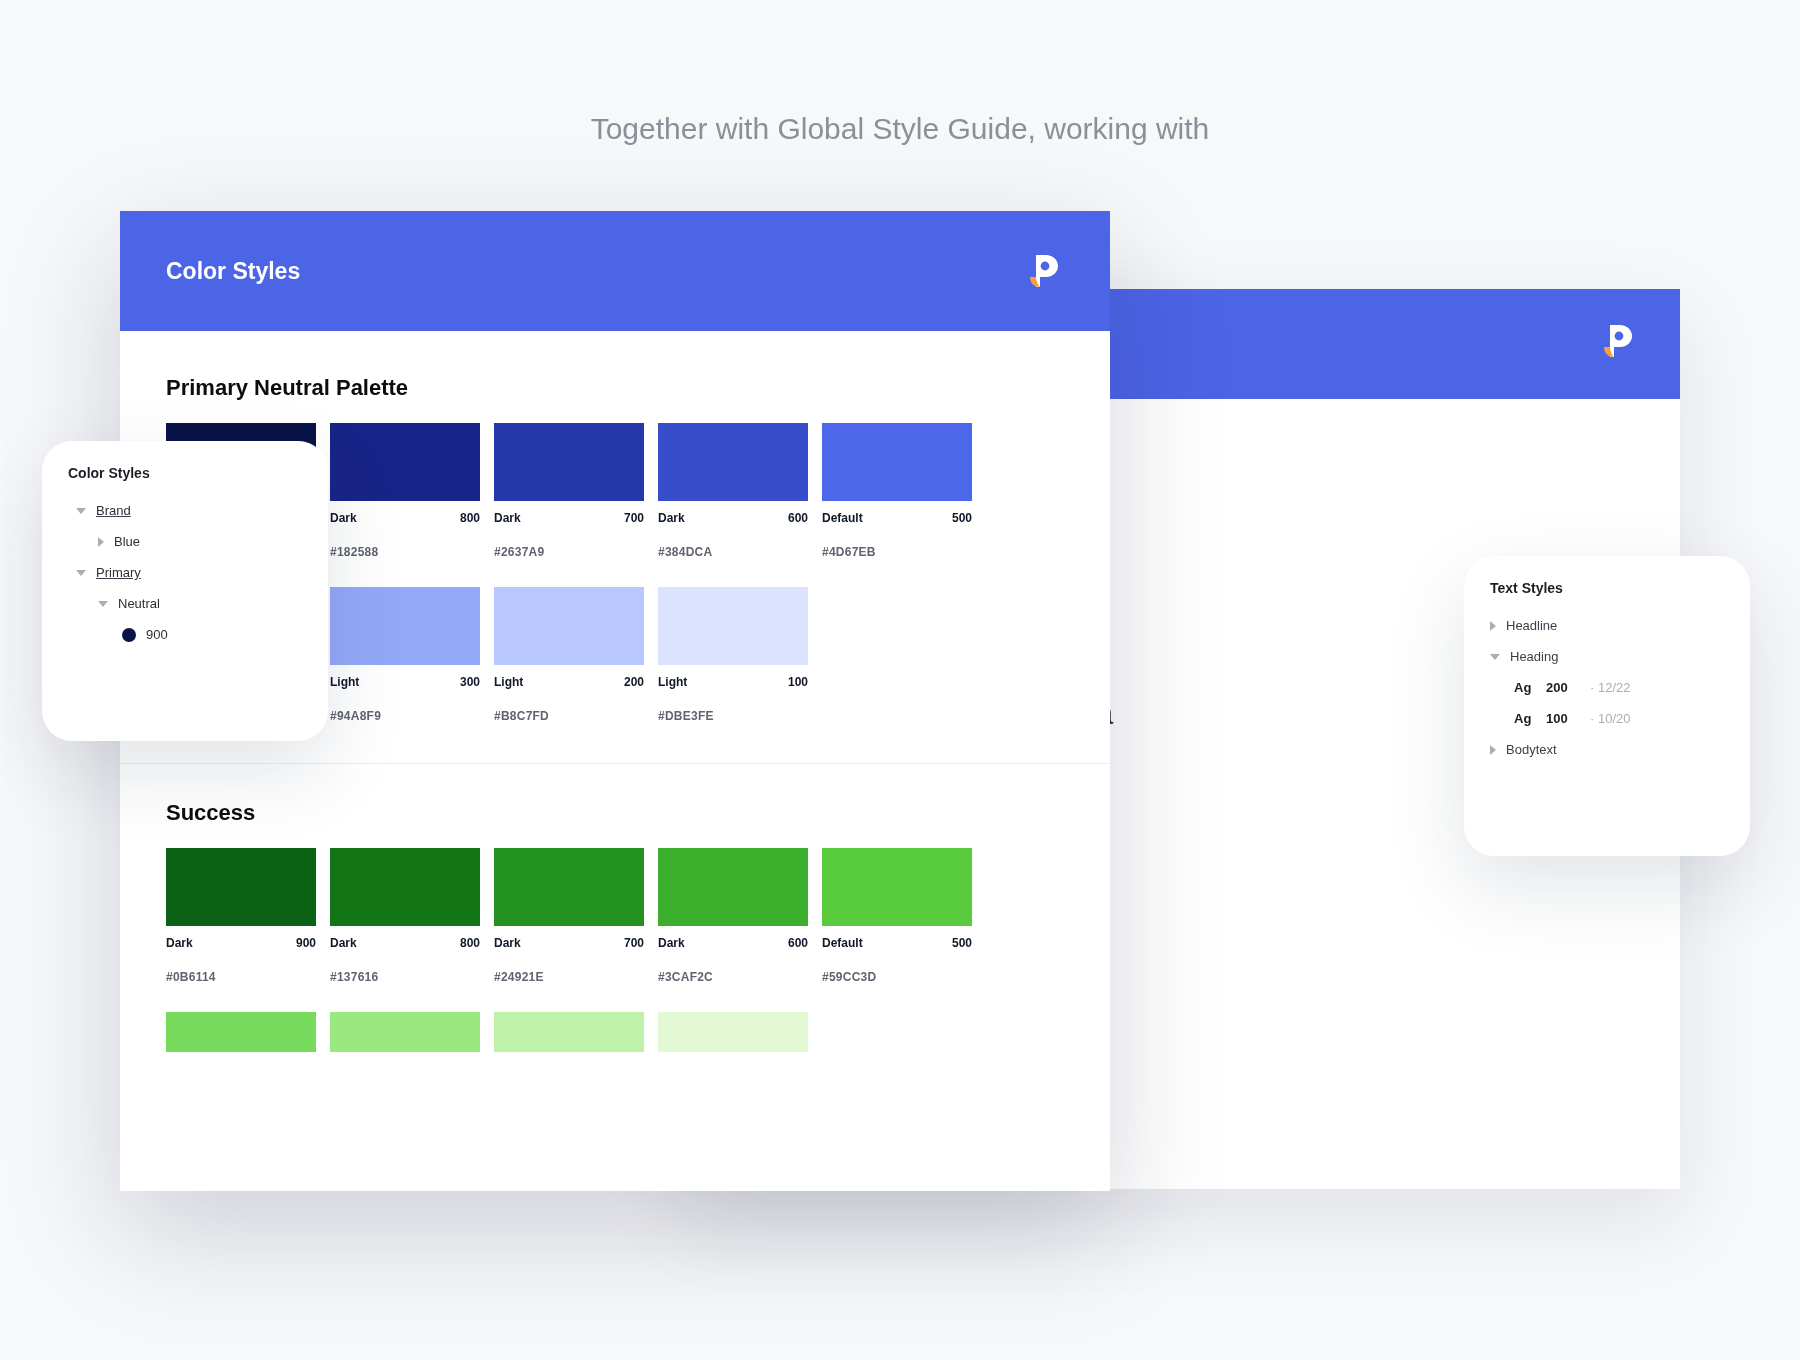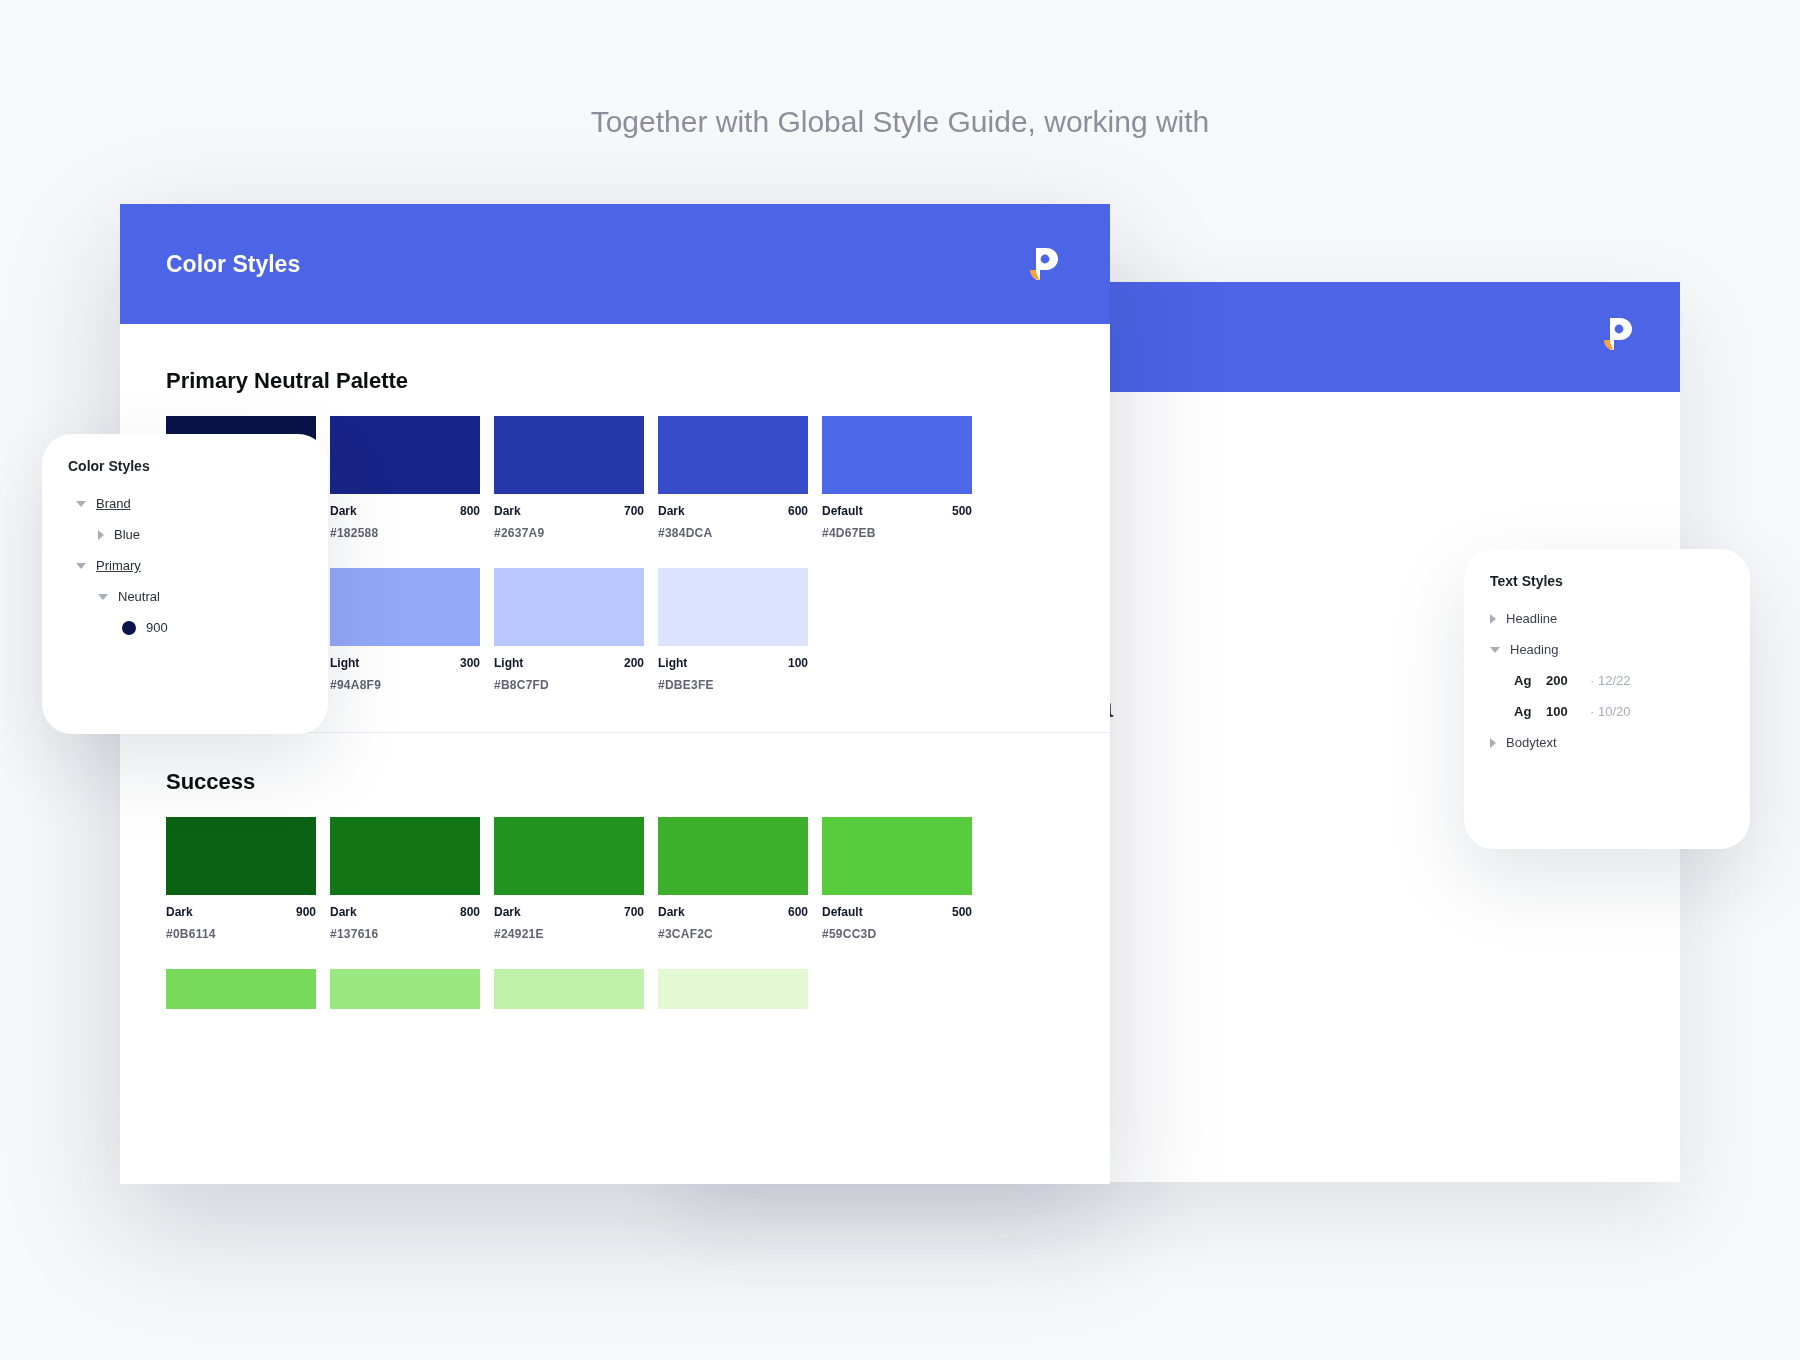--- a/index.html
+++ b/index.html
@@ -7,21 +7,21 @@
   body {
     background: #f7f8fa;
     font-family: -apple-system, BlinkMacSystemFont, "Segoe UI", Helvetica, Arial, sans-serif;
     color: #0e0f12;
     position: relative;
   }
 
   
   .hero { text-align: center; padding-top: 90px; }
   .hero-title { font-size: 66px; font-weight: 800; letter-spacing: -1px; color: #0c0d10; }
-  .hero-sub  { margin-top: 9px; font-size: 30px; line-height: 1.5; color: #8a8f99; font-weight: 500; }
+  .hero-sub  { margin-top: 16px; font-size: 30px; line-height: 1.5; color: #8a8f99; font-weight: 500; }
 
   
   .stage { position: relative; margin: 60px auto 0; width: 1560px; height: 980px; }
 
   
   .typo-card {
     position: absolute; top: 78px; left: 560px; width: 1000px; height: 900px;
     background: #fff; box-shadow: 0 30px 80px rgba(20,30,60,.10);
   }
   .typo-card .card-header { height: 110px; background: #4c64e6; position: relative; }
@@ -46,21 +46,21 @@
   }
   .card-header .title { font-size: 23px; font-weight: 700; }
   .color-body { padding: 44px 46px 0; }
   .section-title { font-size: 22px; font-weight: 800; color:#0c0d10; margin-bottom: 22px; }
   .swatch-row { display:flex; gap: 14px; }
   .swatch { width: 150px; }
   .chip { height: 78px; width: 100%; }
   .chip.white { border: 1px solid #e6e8ee; }
   .meta { display:flex; justify-content:space-between; font-size: 12px; font-weight:700; margin-top:10px; color:#0f172a; }
   .meta .val { font-variant-numeric: tabular-nums; }
-  .hex { font-size: 12px; font-weight:600; color:#5f6470; margin-top:8px; letter-spacing:.02em; }
+  .hex { font-size: 12px; font-weight:600; color:#5f6470; margin-top:20px; letter-spacing:.02em; }
   .row-gap { height: 28px; }
   .divider { height:1px; background:#eceef3; margin: 40px -46px 36px; }
 
   
   .tree-panel {
     position: absolute; top: 230px; left: -78px; width: 286px; height: 300px;
     background:#fff; border-radius: 30px; box-shadow: 0 30px 80px rgba(20,30,60,.12);
     padding: 24px 26px;
   }
   .tree-panel .p-title { font-size: 14px; font-weight:700; color:#1b1e24; margin-bottom: 14px; }

